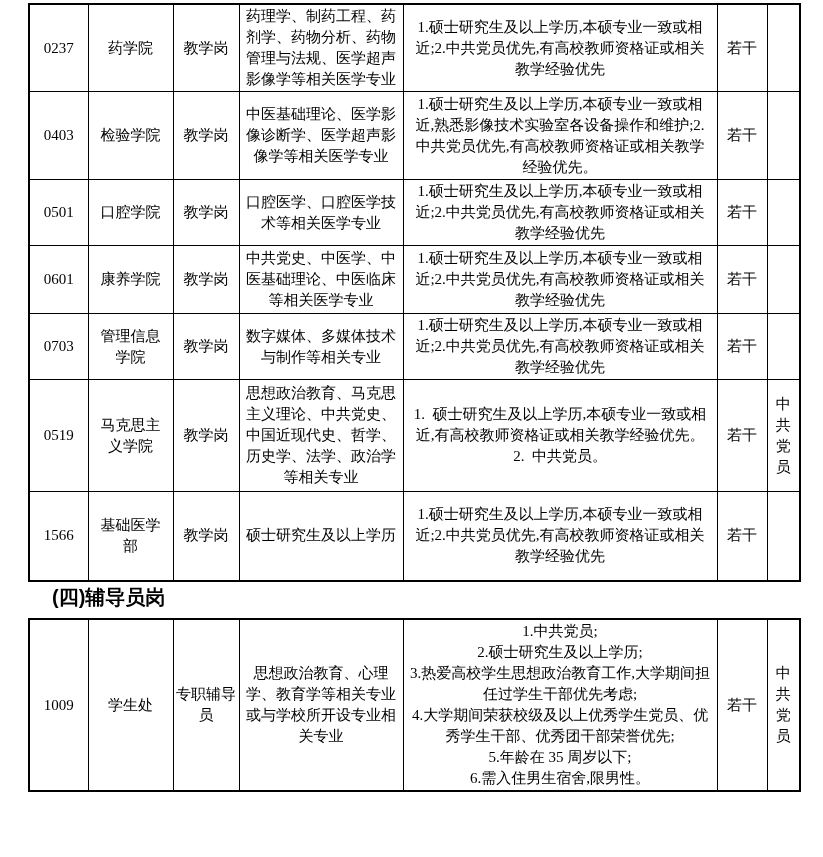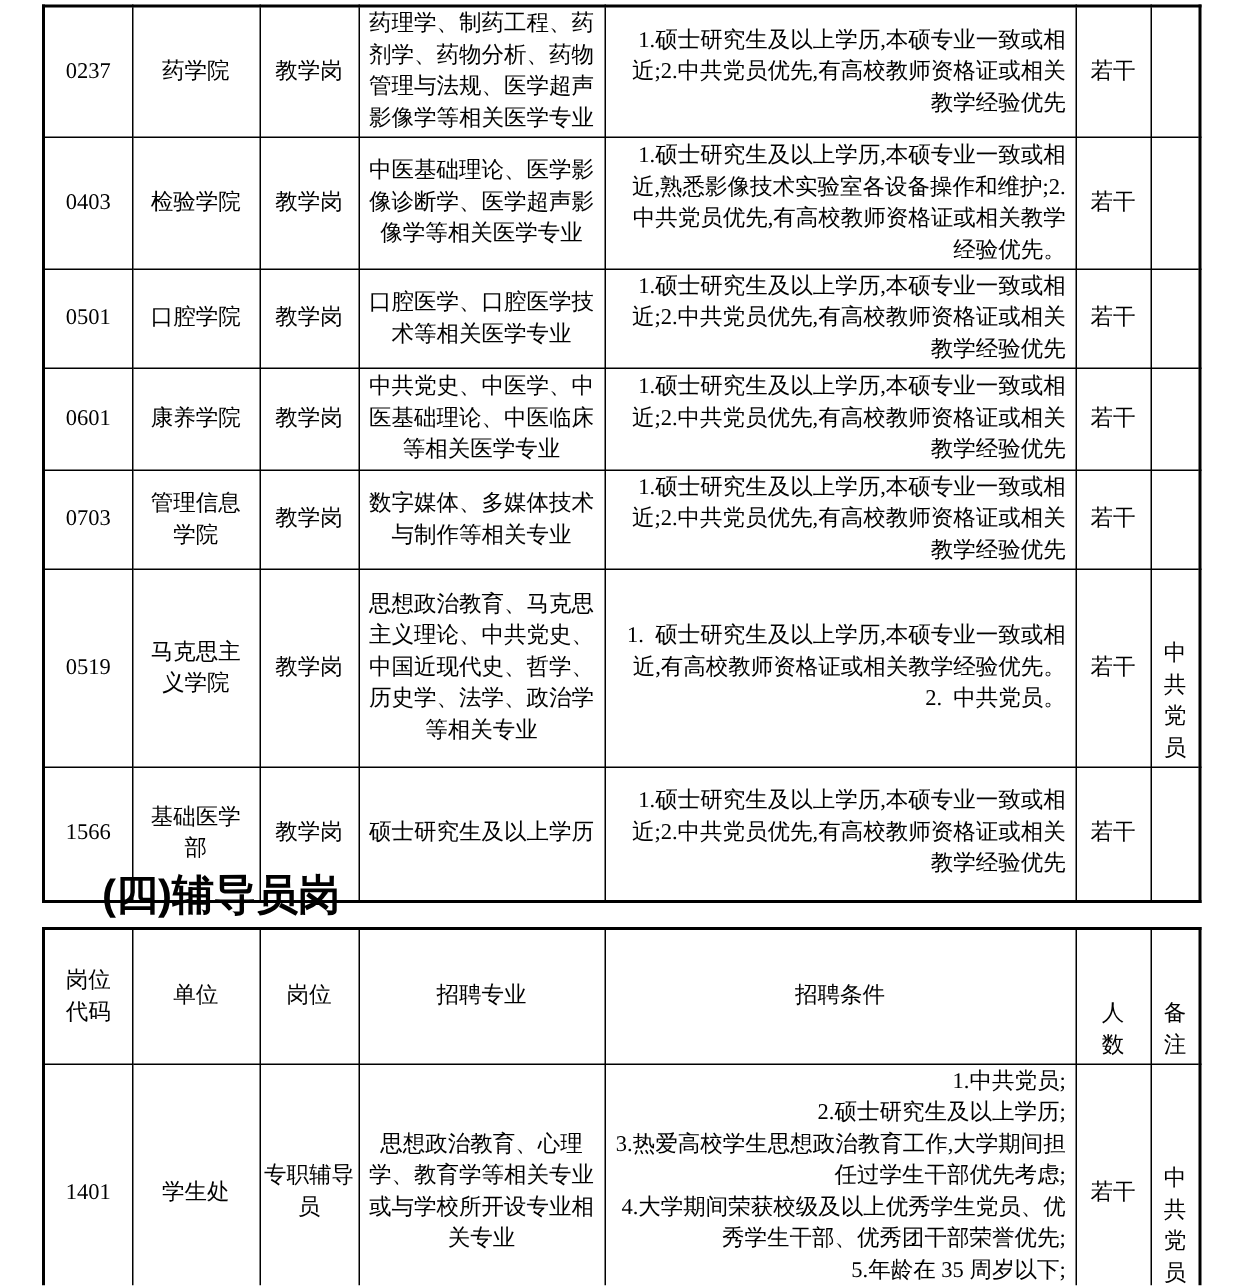--- a/index.html
+++ b/index.html
@@ -24,38 +24,37 @@
     font-size:15px;
     line-height:21px;
     font-weight:normal;
     vertical-align:middle;
     text-align:center;
     padding:1px 5px;
     white-space:pre-line;
     overflow:hidden;
   }
   table.recruit td.cond{
-    text-align:right;
+    text-align:center;
     padding:1px 6px;
   }
   table.recruit td.post-cell{padding:1px 2px;font-family:Liberation Serif, serif;}
   .vstack{
     display:inline-block;
     width:16px;
     word-break:break-all;
     text-align:center;
-    margin-top:45px;
   }
   #table1{top:3px;}
   .section-heading{
     position:absolute;
-    left:68px;top:584px;
+    left:52px;top:584px;
     font-family:"Liberation Sans","DejaVu Sans",sans-serif;
     font-weight:bold;
-    font-size:28px;
+    font-size:20px;
     line-height:26px;
     color:#000;
   }
   #table2{top:618px;}
 </style>
 </head>
 <body>
 
 <div class="page">
 
@@ -146,32 +145,22 @@
     <colgroup>
       <col style="width:59px">
         <col style="width:85px">
         <col style="width:66px">
       <col style="width:164px">
         <col style="width:314px">
         <col style="width:50px">
         <col style="width:33px">
     </colgroup>
     <tbody>
-      <tr style="height:45px">
-        <th>岗位
-代码</th>
-        <th>单位</th>
-        <th>岗位</th>
-        <th>招聘专业</th>
-        <th>招聘条件</th>
-        <th><span class="vstack">人数</span></th>
-        <th><span class="vstack">备注</span></th>
-      </tr>
       <tr style="height:172px">
-        <td>1401</td>
+        <td>1009</td>
         <td>学生处</td>
         <td class="post-cell">专职辅导
 员</td>
         <td>思想政治教育、心理学、教育学等相关专业或与学校所开设专业相关专业</td>
         <td class="cond">1.中共党员;
 2.硕士研究生及以上学历;
 3.热爱高校学生思想政治教育工作,大学期间担任过学生干部优先考虑;
 4.大学期间荣获校级及以上优秀学生党员、优秀学生干部、优秀团干部荣誉优先;
 5.年龄在 35 周岁以下;
 6.需入住男生宿舍,限男性。</td>

